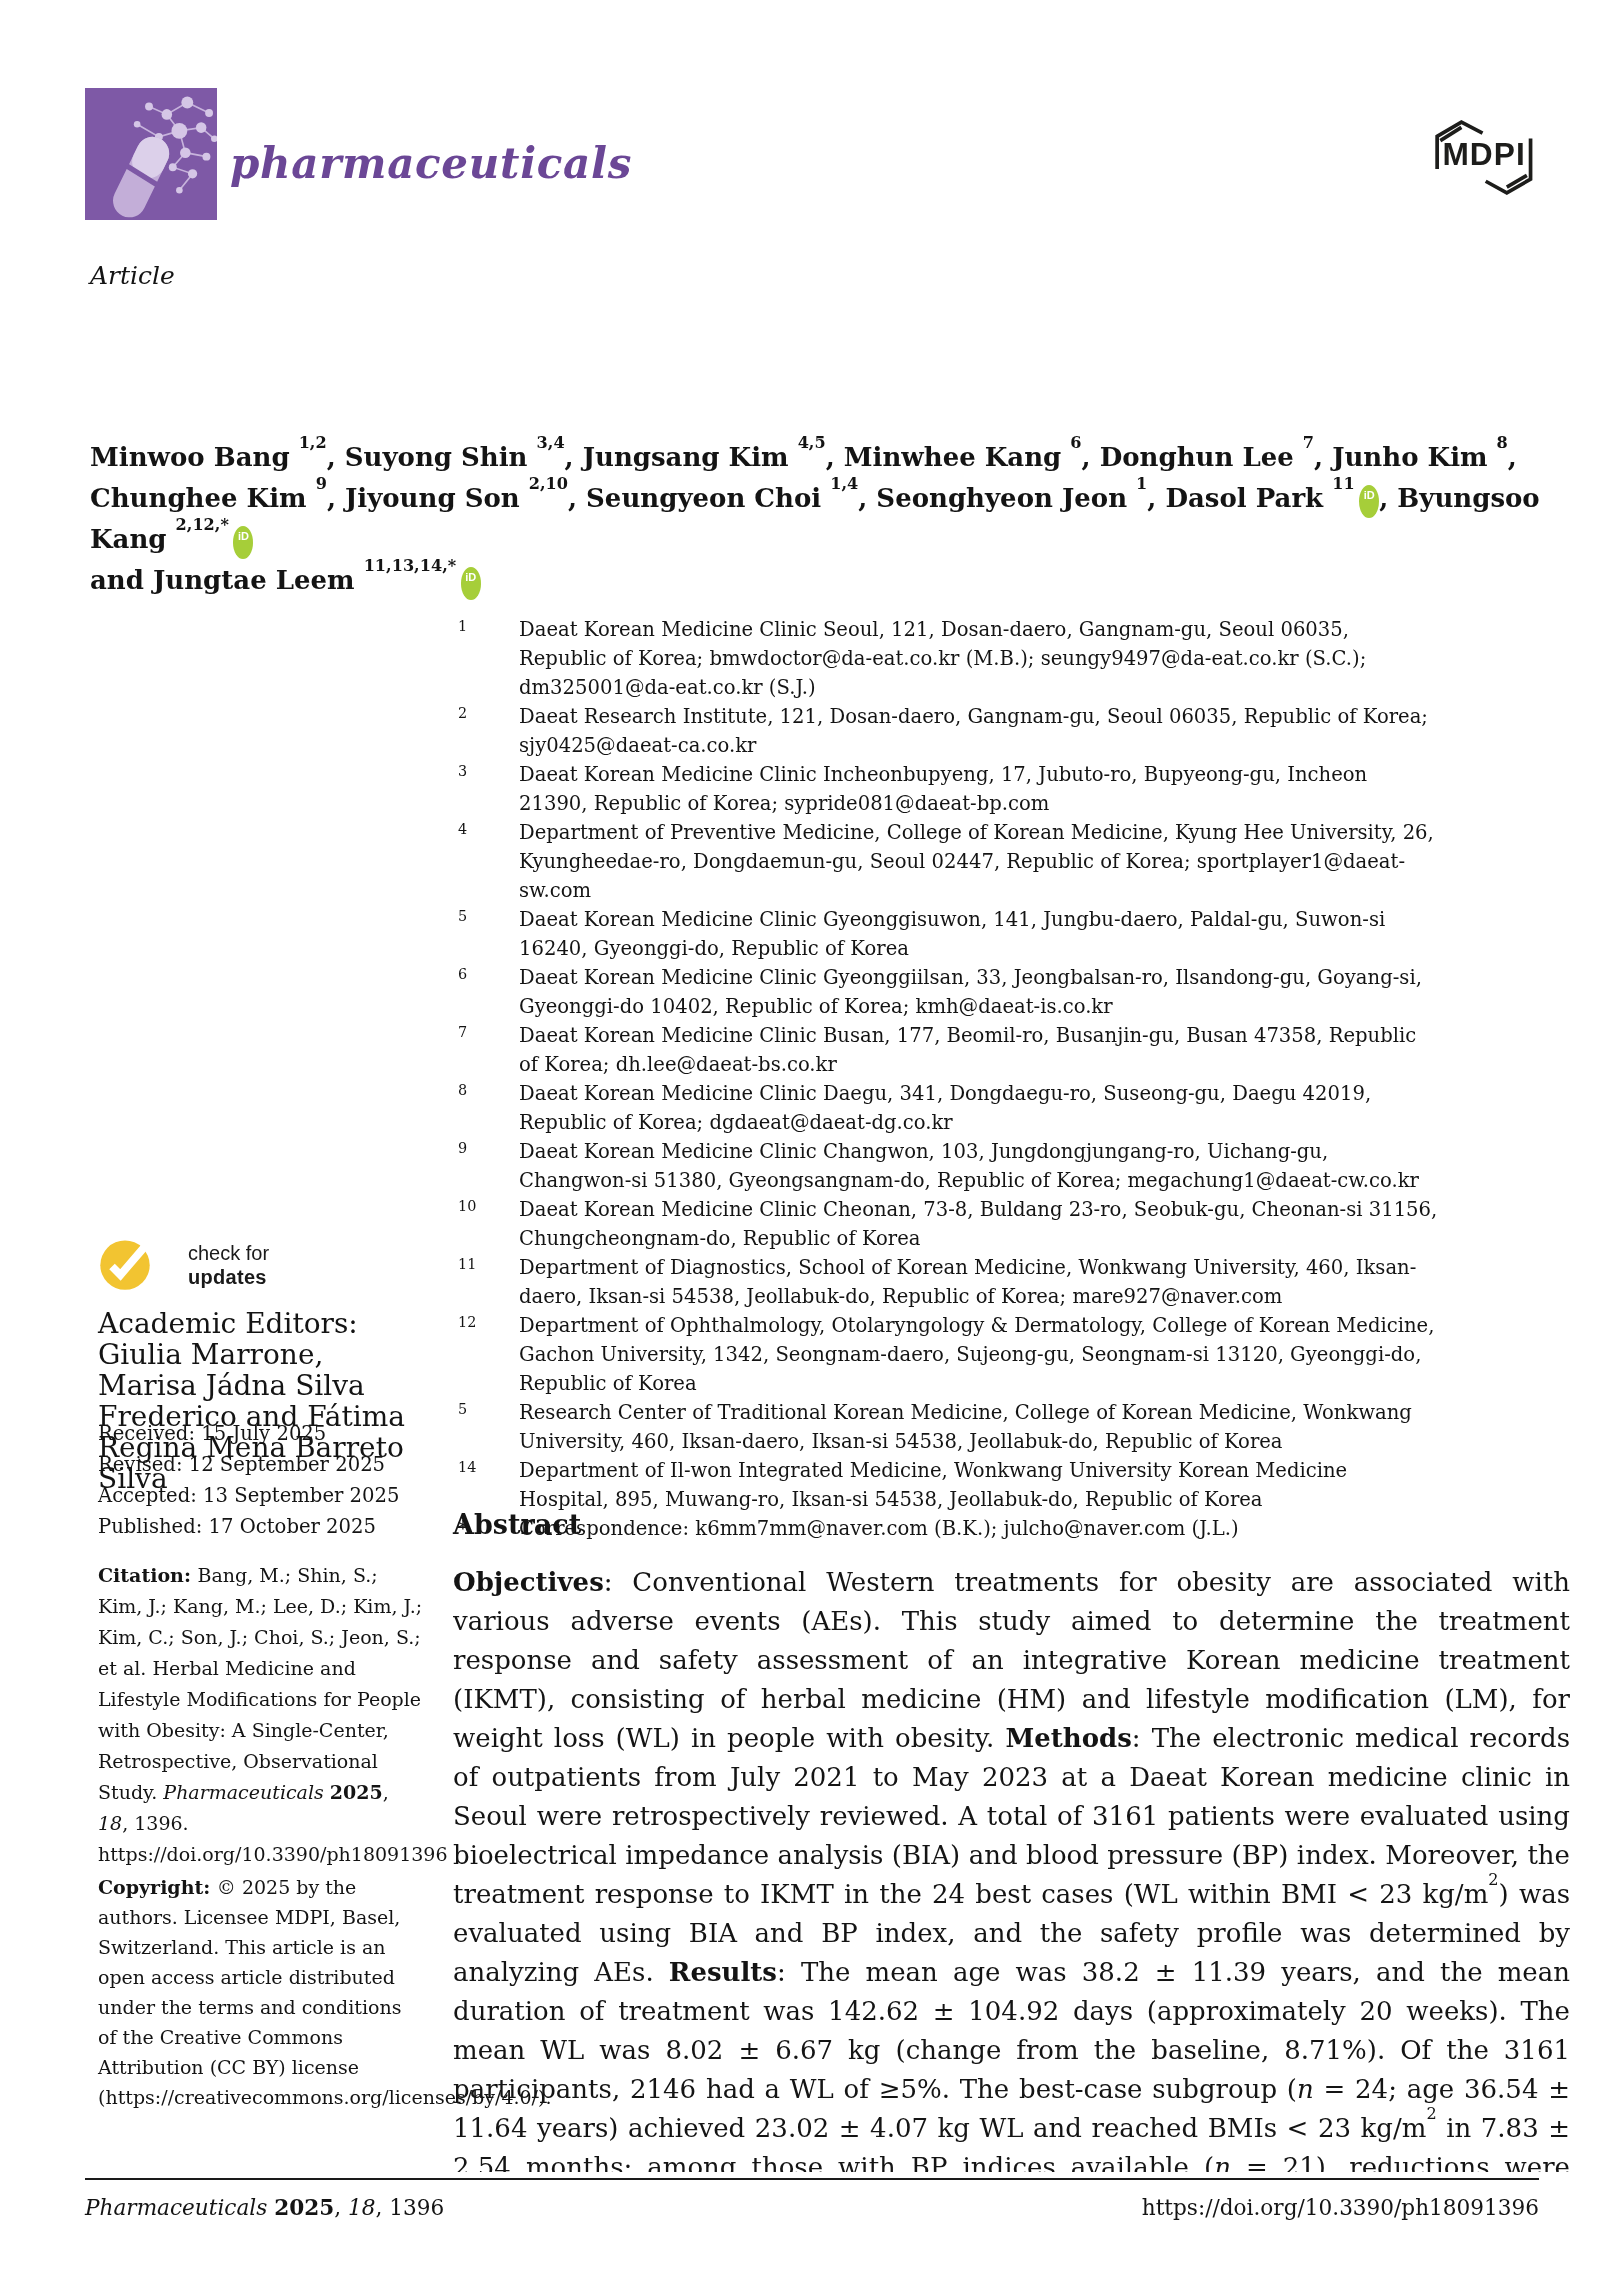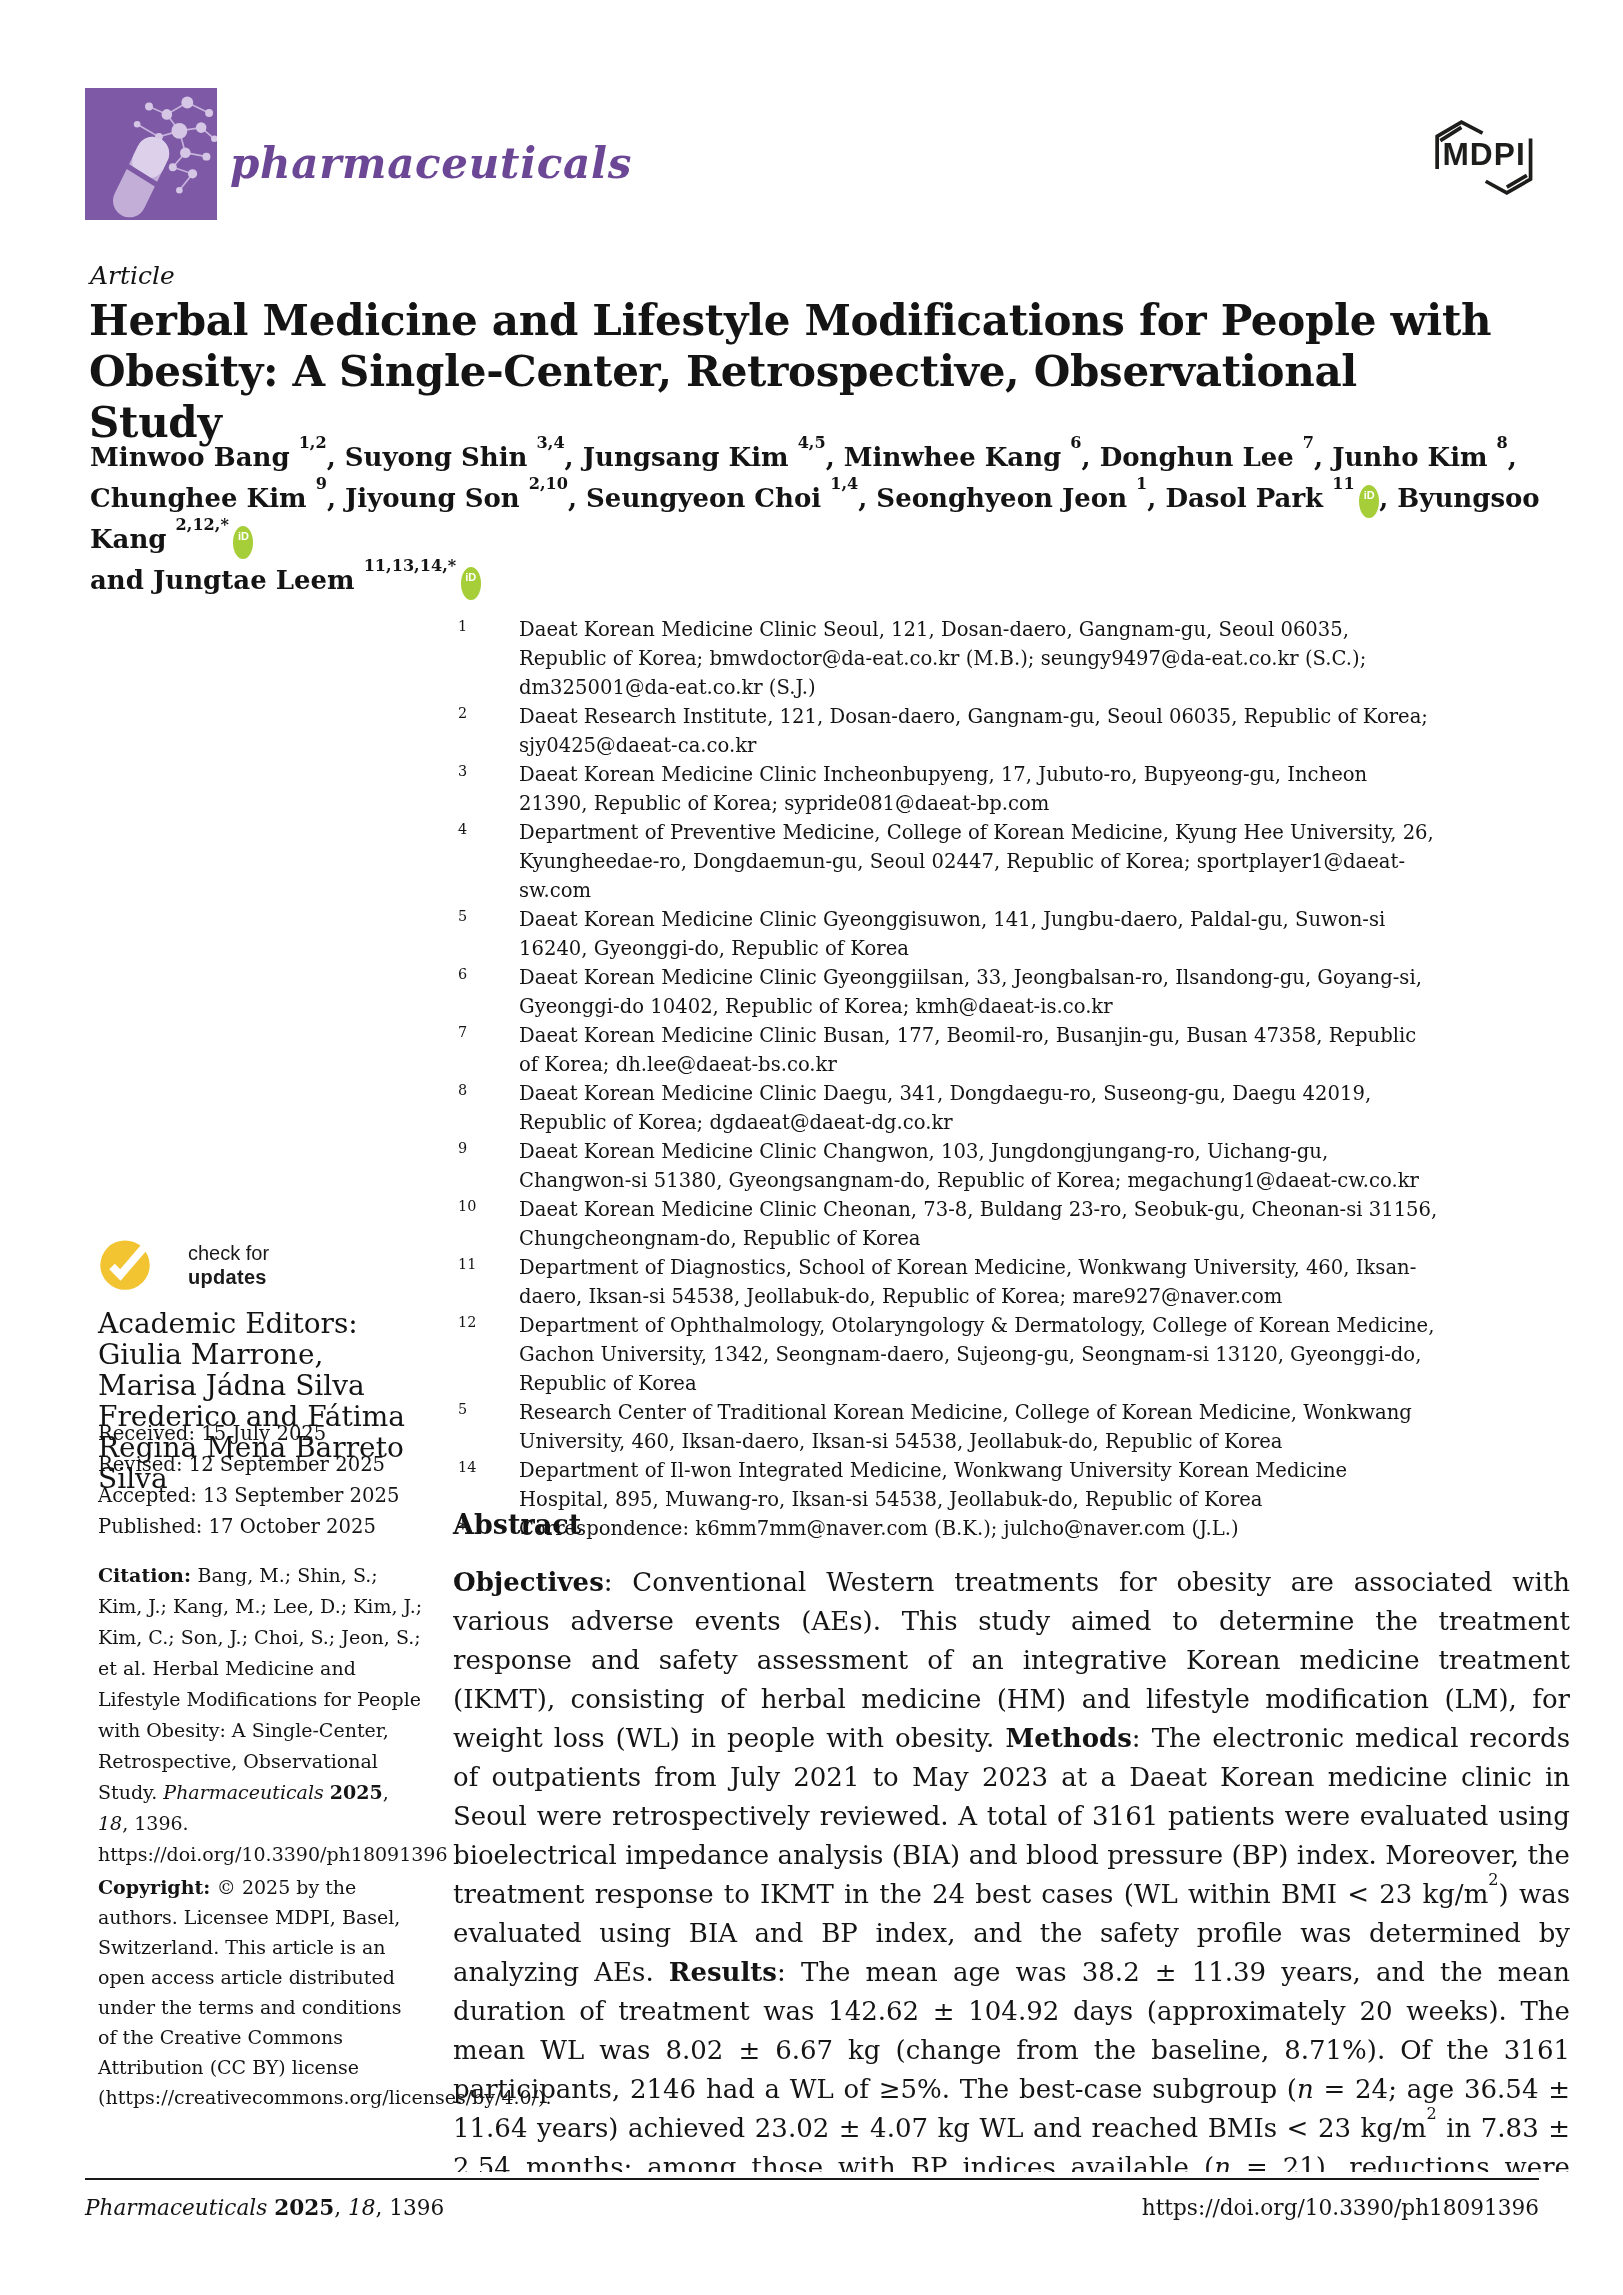--- a/index.html
+++ b/index.html
@@ -81,21 +81,20 @@
     <g stroke="#1D1D1B" stroke-width="7" fill="none">
       <path d="M72,112 L72,50 L118,23 L158,44"></path>
       <path d="M78,58 L118,33"></path>
       <path d="M249,54 L249,131 L204,157 L164,135"></path>
       <path d="M242,124 L204,146"></path>
     </g>
     <text x="161" y="105" text-anchor="middle" font-family="Liberation Sans, sans-serif" font-size="60" font-weight="800" letter-spacing="2" fill="#1D1D1B">MDPI</text>
   </svg>
 
   <div class="abs article-label">Article</div>
-  <div class="abs page-title">Herbal Medicine and Lifestyle Modifications for People with Obesity: A Single-Center, Retrospective, Observational Study</div>
   <div class="abs authors"><span>Minwoo Bang </span><sup>1,2</sup><span>, Suyong Shin </span><sup>3,4</sup><span>, Jungsang Kim </span><sup>4,5</sup><span>, Minwhee Kang </span><sup>6</sup><span>, Donghun Lee </span><sup>7</sup><span>, Junho Kim </span><sup>8</sup><span>,</span><br><span>Chunghee Kim </span><sup>9</sup><span>, Jiyoung Son </span><sup>2,10</sup><span>, Seungyeon Choi </span><sup>1,4</sup><span>, Seonghyeon Jeon </span><sup>1</sup><span>, Dasol Park </span><sup>11</sup><span class="orcid">iD</span><span>, Byungsoo Kang </span><sup>2,12,*</sup><span class="orcid">iD</span><br><span>and Jungtae Leem </span><sup>11,13,14,*</sup><span class="orcid">iD</span></div>
 
   <div class="abs affils">
       <div class="affil">
         <span class="affil-num">1</span>
         <span class="affil-text">Daeat Korean Medicine Clinic Seoul, 121, Dosan-daero, Gangnam-gu, Seoul 06035, Republic of Korea; bmwdoctor@da-eat.co.kr (M.B.); seungy9497@da-eat.co.kr (S.C.); dm325001@da-eat.co.kr (S.J.)</span>
       </div>
       <div class="affil">
         <span class="affil-num">2</span>
         <span class="affil-text">Daeat Research Institute, 121, Dosan-daero, Gangnam-gu, Seoul 06035, Republic of Korea; sjy0425@daeat-ca.co.kr</span>

